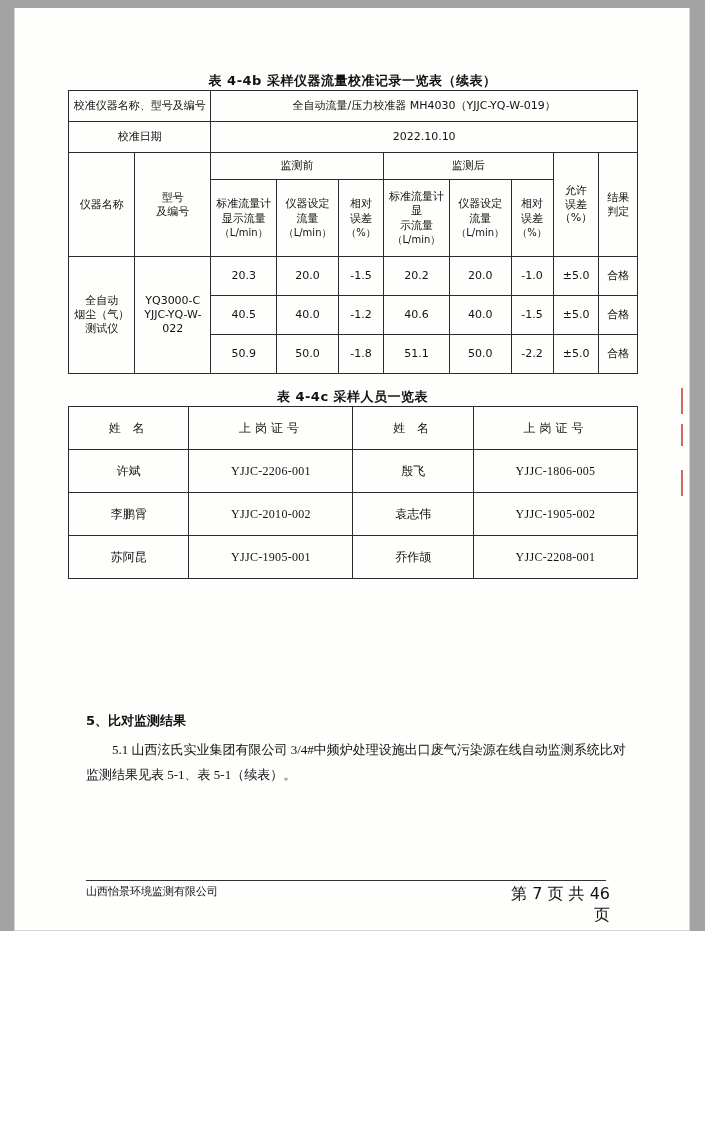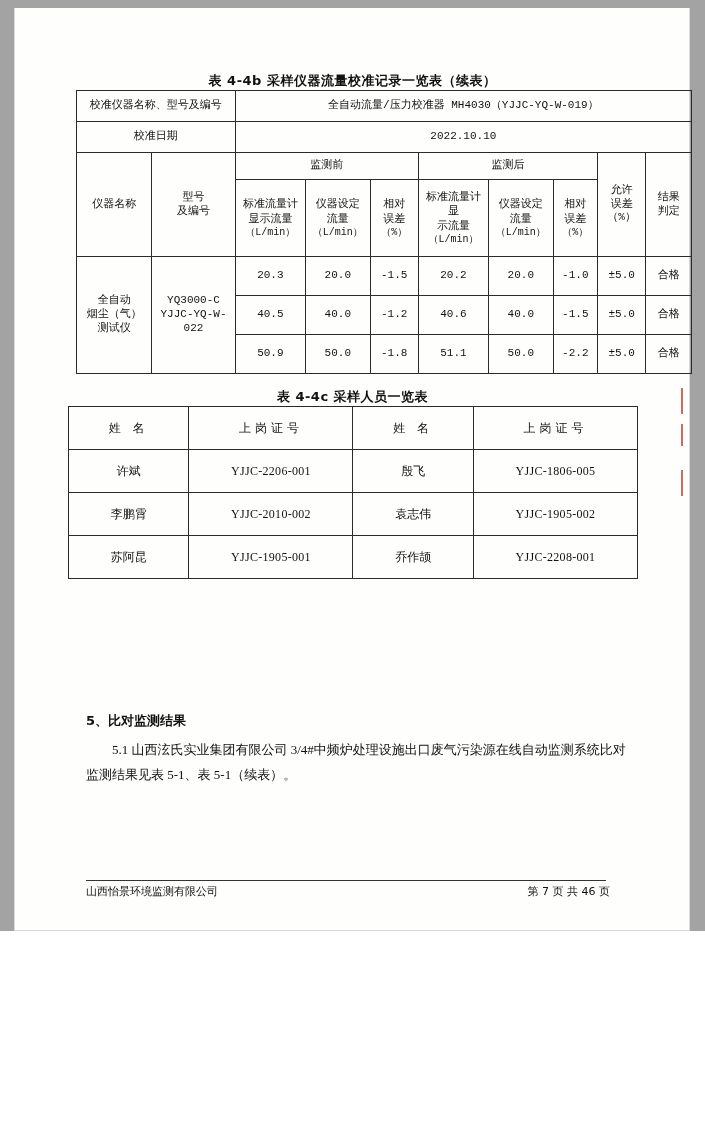--- a/index.html
+++ b/index.html
@@ -78,24 +78,23 @@
     text-align: center;
     vertical-align: middle;
     padding: 2px 2px;
     font-weight: normal;
     line-height: 1.25;
   }
 
   
   #table-4b {
     position: absolute;
-    left: 76px;
+    left: 68px;
     top: 90px;
-    width: 616px;
-    font-family: Liberation Mono, monospace;
+    width: 570px;
   }
   #table-4b td { height: 18px; }
   .t4b-unit { font-size: 10px; }
   .cell-multiline { line-height: 1.3; }
 
   
   #table-4c {
     position: absolute;
     left: 68px;
     top: 406px;
@@ -144,21 +143,21 @@
     top: 884px;
     font-size: 11px;
     font-family: "DejaVu Sans", sans-serif;
   }
   #footer-right {
     position: absolute;
     left: 500px;
     top: 884px;
     width: 110px;
     text-align: right;
-    font-size: 11px;
+    font-size: 16px;
     font-family: "DejaVu Sans", sans-serif;
   }
   .red-line {
     position: absolute;
     background: #c23a2e;
     opacity: .75;
   }
   
   .shadow-band {
     position: absolute;

